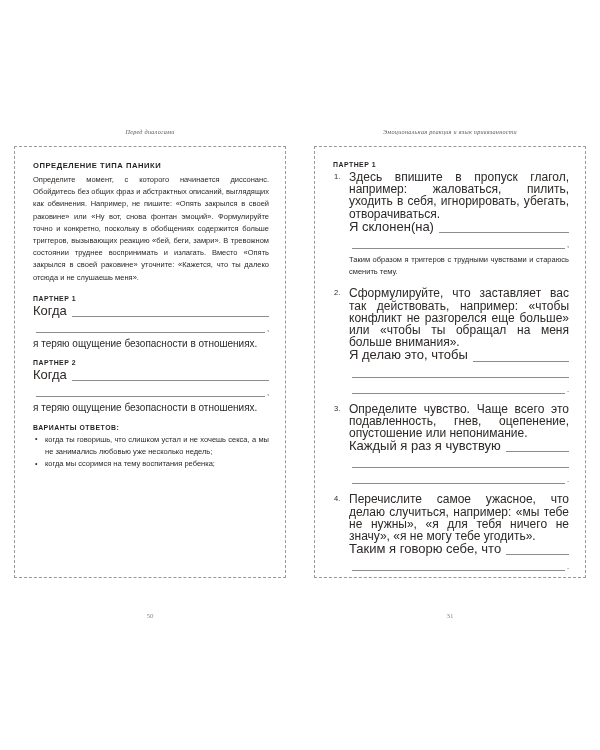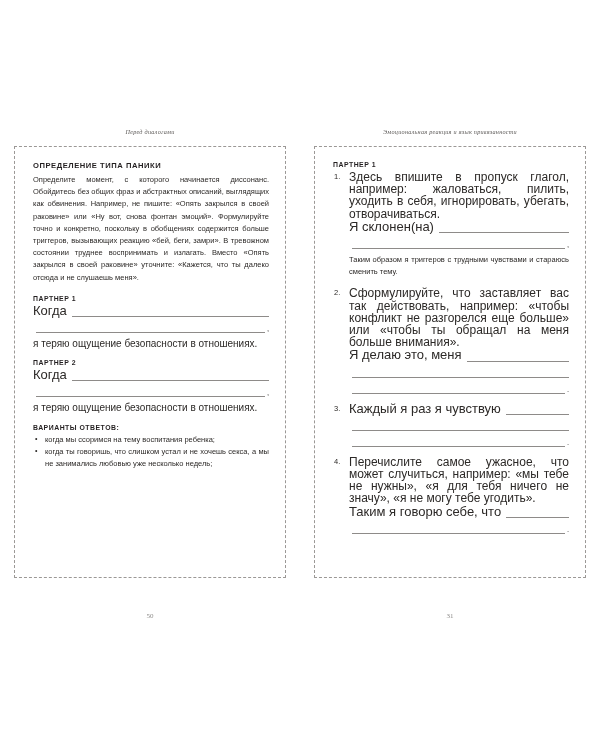--- a/index.html
+++ b/index.html
@@ -228,22 +228,22 @@
         <span class="rule"></span>
       </div>
       <div class="rule-wrap">
         <span class="rule-long"></span>
         <span class="tail">,</span>
       </div>
       <p class="after-rule">я теряю ощущение безопасности в отношениях.</p>
 
       <div class="sub-title tight">ВАРИАНТЫ ОТВЕТОВ:</div>
       <ul class="answers">
+        <li>когда ты говоришь, что слишком устал и не хочешь секса, а мы не занимались любовью уже несколько недель;</li>
         <li>когда мы ссоримся на тему воспитания ребенка;</li>
-        <li>когда ты говоришь, что слишком устал и не хочешь секса, а мы не занимались любовью уже несколько недель;</li>
       </ul>
 
     </div>
   </div>
 
   <div class="page-box right">
     <div class="page-inner">
 
       <div class="sub-title" style="margin-top:0;">ПАРТНЕР 1</div>
 
@@ -258,44 +258,45 @@
           <div class="rule-wrap">
             <span class="rule-long"></span>
             <span class="tail">,</span>
           </div>
           <p class="note">Таким образом я триггеров с трудными чувствами и стараюсь сменить тему.</p>
         </li>
 
         <li>
           <p class="q">Сформулируйте, что заставляет вас так действовать, например: «чтобы конфликт не разгорелся еще больше» или «чтобы ты обращал на меня больше внимания».</p>
           <div class="fill-row">
-            <span class="lead">Я делаю это, меня</span>
+            <span class="lead">Я делаю это, чтобы</span>
             <span class="rule"></span>
           </div>
           <div class="rule-full"></div>
           <div class="rule-wrap">
             <span class="rule-long"></span>
             <span class="tail">.</span>
           </div>
         </li>
 
         <li>
+          <p class="q">Определите чувство. Чаще всего это подавленность, гнев, оцепенение, опустошение или непонимание.</p>
           <div class="fill-row">
             <span class="lead">Каждый я раз я чувствую</span>
             <span class="rule"></span>
           </div>
           <div class="rule-full"></div>
           <div class="rule-wrap">
             <span class="rule-long"></span>
             <span class="tail">.</span>
           </div>
         </li>
 
         <li>
-          <p class="q">Перечислите самое ужасное, что может случиться, например: «мы тебе не нужны», «я для тебя ничего не значу», «я не могу тебе угодить».</p>
+          <p class="q">Перечислите самое ужасное, что делаю случиться, например: «мы тебе не нужны», «я для тебя ничего не значу», «я не могу тебе угодить».</p>
           <div class="fill-row">
             <span class="lead">Таким я говорю себе, что</span>
             <span class="rule"></span>
           </div>
           <div class="rule-wrap">
             <span class="rule-long"></span>
             <span class="tail">.</span>
           </div>
         </li>
 

